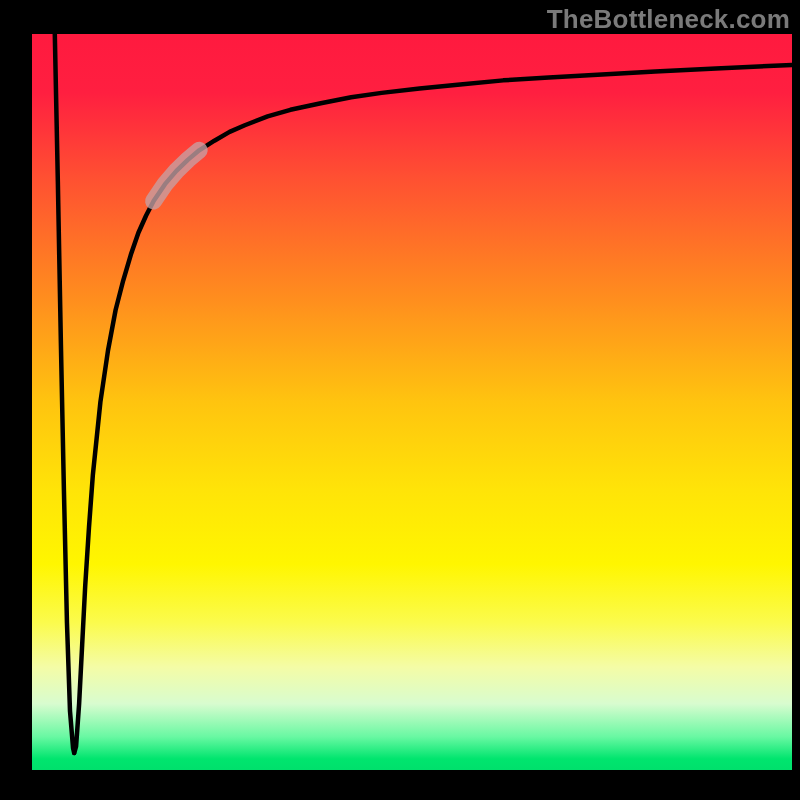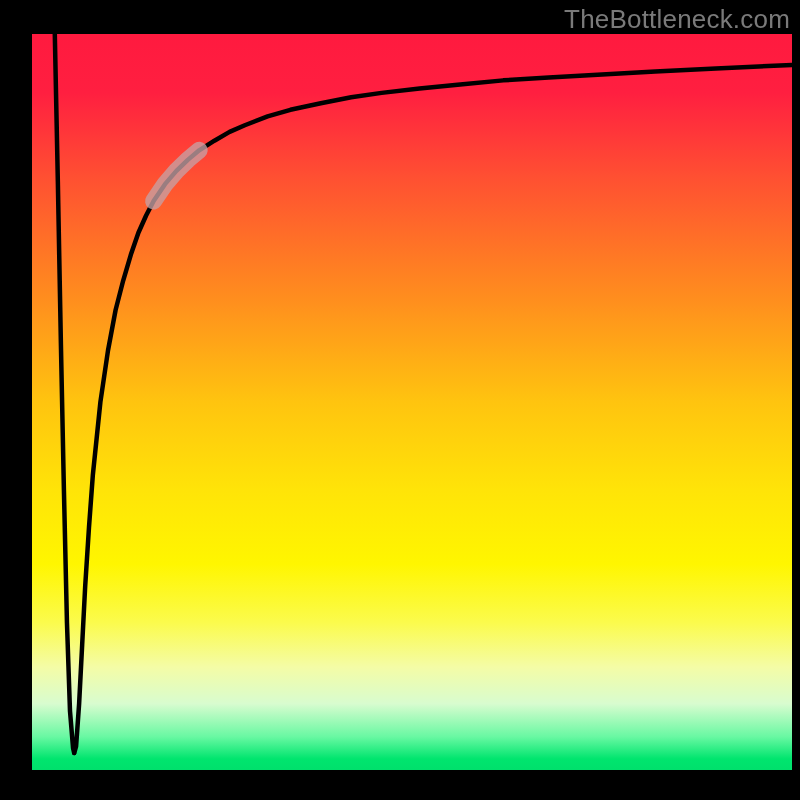--- a/index.html
+++ b/index.html
@@ -15,21 +15,21 @@
     position: relative;
     width: 800px;
     height: 800px;
   }
   .attribution {
     position: absolute;
     top: 4px;
     right: 10px;
     color: #7a7a7a;
     font-size: 26px;
-    font-weight: 400;
+    font-weight: 700;
     letter-spacing: 0.2px;
     user-select: none;
   }
   svg {
     display: block;
   }
 </style>
 </head>
 <body>
 

